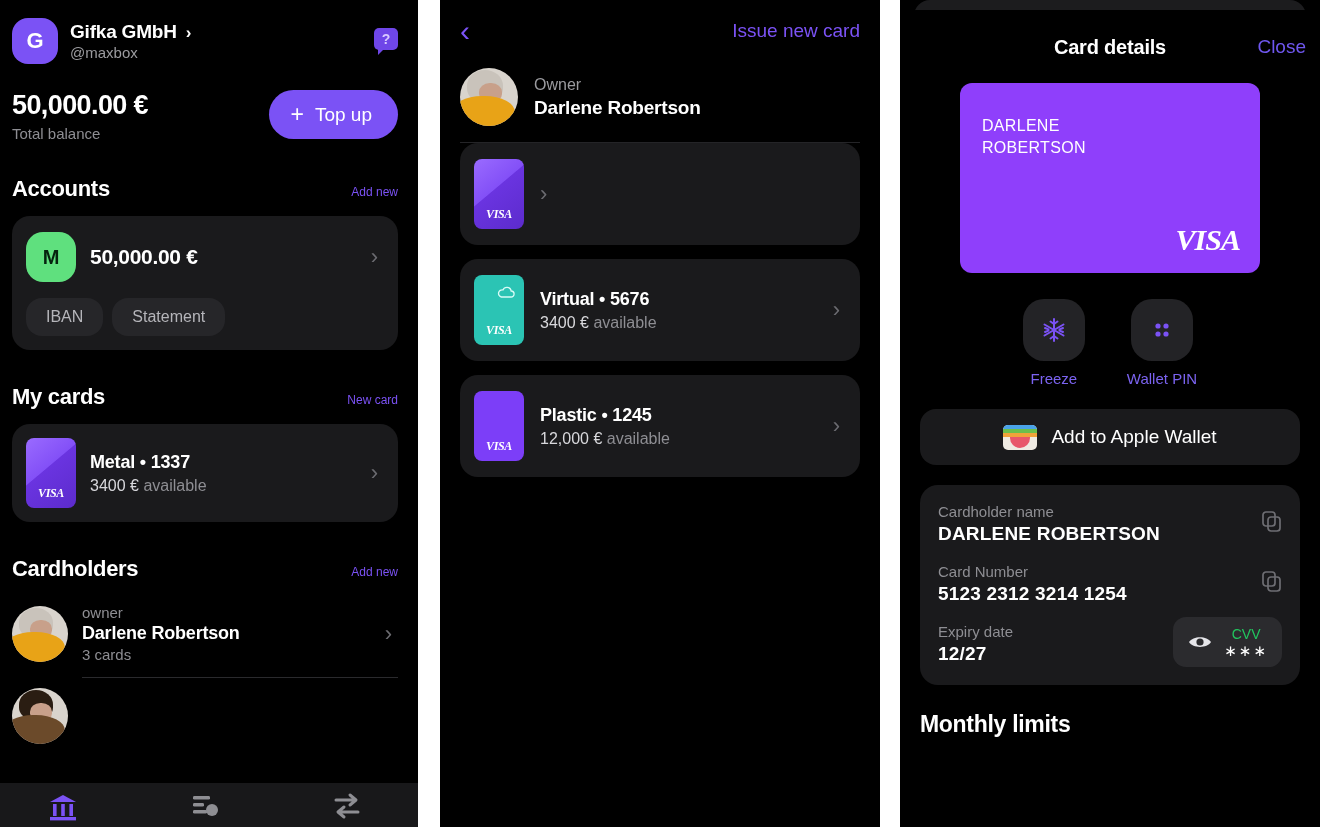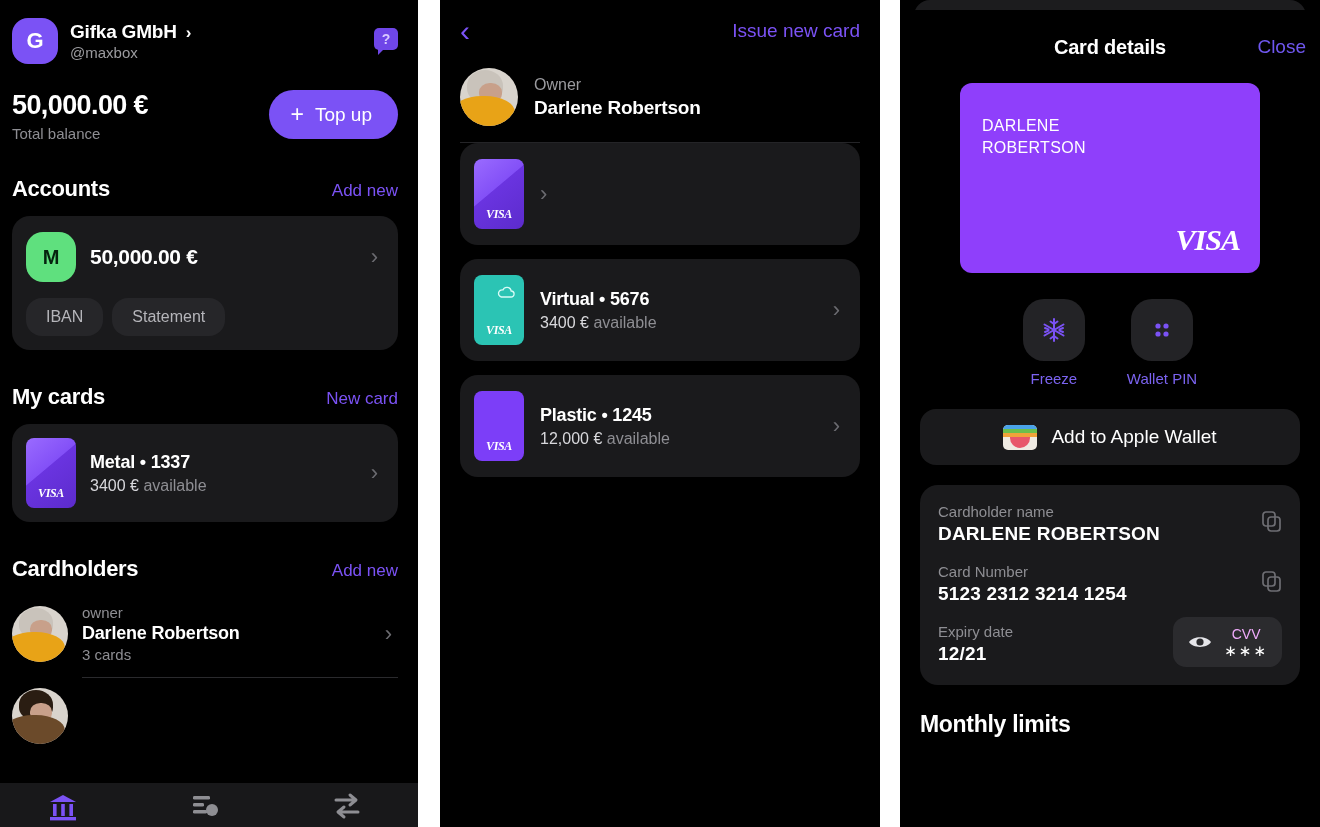--- a/index.html
+++ b/index.html
@@ -56,21 +56,21 @@
     border-radius: 26px; padding: 13px 26px 13px 22px;
     font-size: 19px; font-weight: 500; cursor: pointer; white-space: nowrap;
   }
   .plus-ic { font-size: 23px; font-weight: 400; line-height: 1; }
 
   .sec-head {
     display: flex; align-items: baseline; justify-content: space-between;
     padding: 34px 20px 14px 20px;
   }
   .sec-title { color: #fff; font-size: 22px; font-weight: 700; letter-spacing: -.3px; }
-  .sec-link { color: #7b52f5; font-size: 17px; cursor: pointer; }
+  .sec-link { color: #7b52f5; font-size: 12px; cursor: pointer; }
 
   .card-box {
     margin: 0 20px; background: #1a1a1c; border-radius: 18px; padding: 16px 14px 14px 14px;
   }
   .acc-row { display: flex; align-items: center; gap: 14px; }
   .acc-badge {
     width: 50px; height: 50px; flex: 0 0 50px; background: #5fe07e;
     border-radius: 17px; display: flex; align-items: center; justify-content: center;
     color: #06230f; font-size: 20px; font-weight: 700;
   }
@@ -215,21 +215,21 @@
   .info-grp { margin-bottom: 18px; position: relative; }
   .info-grp:last-child { margin-bottom: 0; }
   .info-lab { color: #8e8e93; font-size: 15px; margin-bottom: 3px; }
   .info-val { color: #fff; font-size: 19px; font-weight: 700; letter-spacing: .2px; }
   .copy-ic { position: absolute; right: 0; top: 8px; width: 20px; height: 22px; cursor: pointer; }
   .cvv-chip {
     position: absolute; right: 0; top: -6px; background: #2b2b2e; border-radius: 13px;
     padding: 9px 14px; display: flex; align-items: center; gap: 11px; cursor: pointer;
   }
   .cvv-txt { display: flex; flex-direction: column; align-items: center; gap: 1px; }
-  .cvv-lab { color: #f0abfc; font-size: 14px; }
+  .cvv-lab { color: #22c55e; font-size: 14px; }
   .cvv-dots { color: #fff; font-size: 15px; letter-spacing: 2px; line-height: 1; }
   .limits-title { color: #fff; font-size: 23px; font-weight: 700; padding: 26px 20px 0 20px; letter-spacing: -.3px; }
 </style>
 </head>
 <body>
 
 <div class="stage">
 
   <div class="panel" id="panel-left">
 
@@ -482,21 +482,21 @@
           <div class="info-lab">Card Number</div>
           <div class="info-val">5123 2312 3214 1254</div>
           <svg class="copy-ic" viewBox="0 0 20 22">
             <rect x="1" y="1" width="12" height="14" rx="3" fill="none" stroke="#6e6e73" stroke-width="1.7"></rect>
             <rect x="6" y="6" width="12" height="14" rx="3" fill="none" stroke="#6e6e73" stroke-width="1.7"></rect>
           </svg>
         </div>
 
         <div class="info-grp">
           <div class="info-lab">Expiry date</div>
-          <div class="info-val">12/21</div>
+          <div class="info-val">12/27</div>
           <div class="cvv-chip">
             <svg width="26" height="18" viewBox="0 0 26 18">
               <path d="M2 9 C6 2.5 20 2.5 24 9 C20 15.5 6 15.5 2 9 z" fill="#e6e6ea"></path>
               <circle cx="13" cy="9" r="3.6" fill="#2b2b2e"></circle>
             </svg>
             <div class="cvv-txt">
               <span class="cvv-lab">CVV</span>
               <span class="cvv-dots">∗∗∗</span>
             </div>
           </div>

